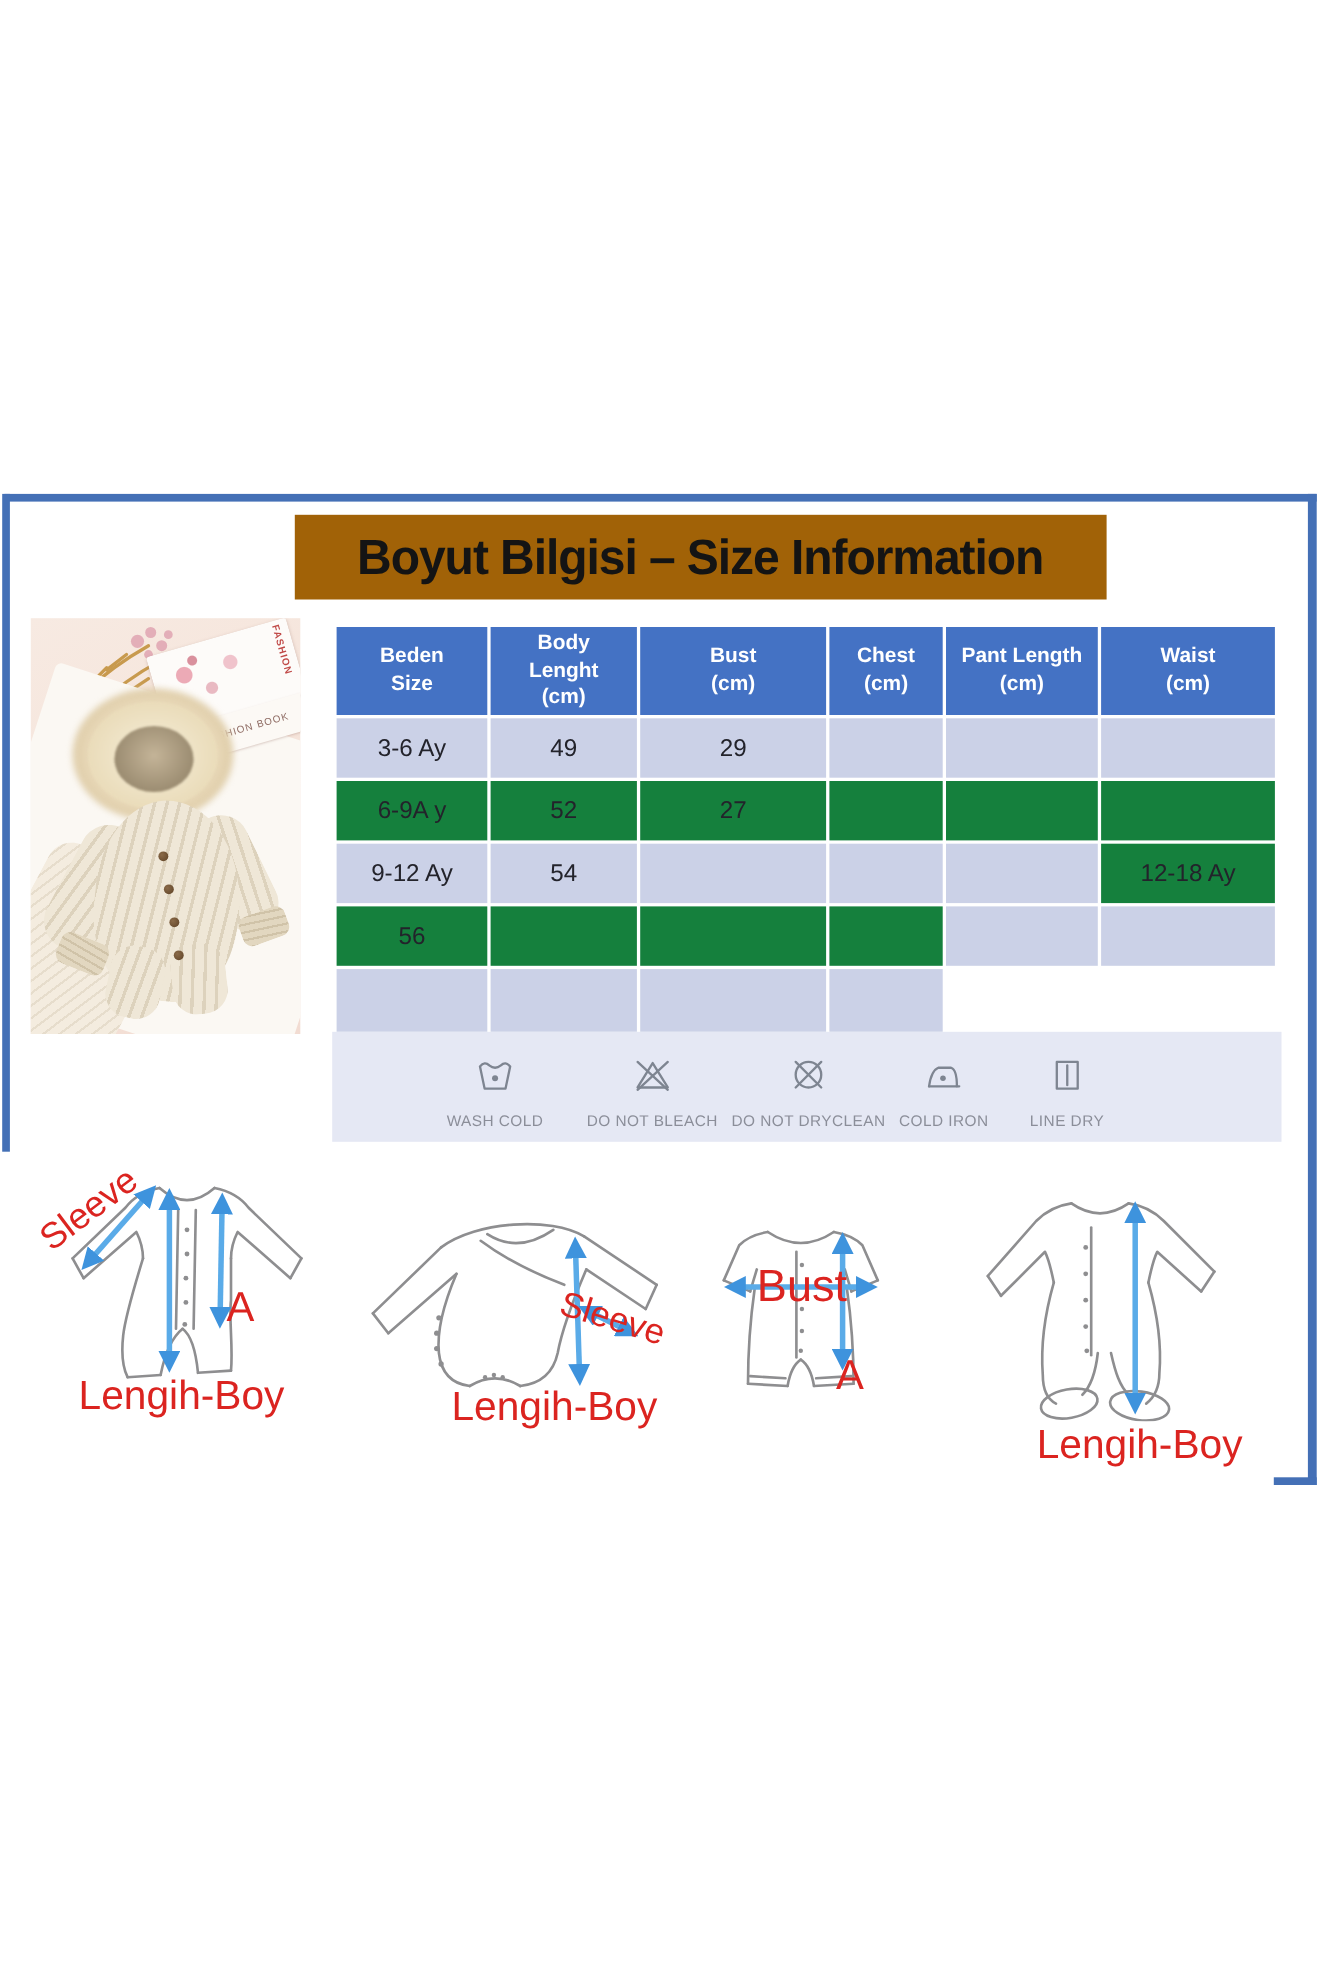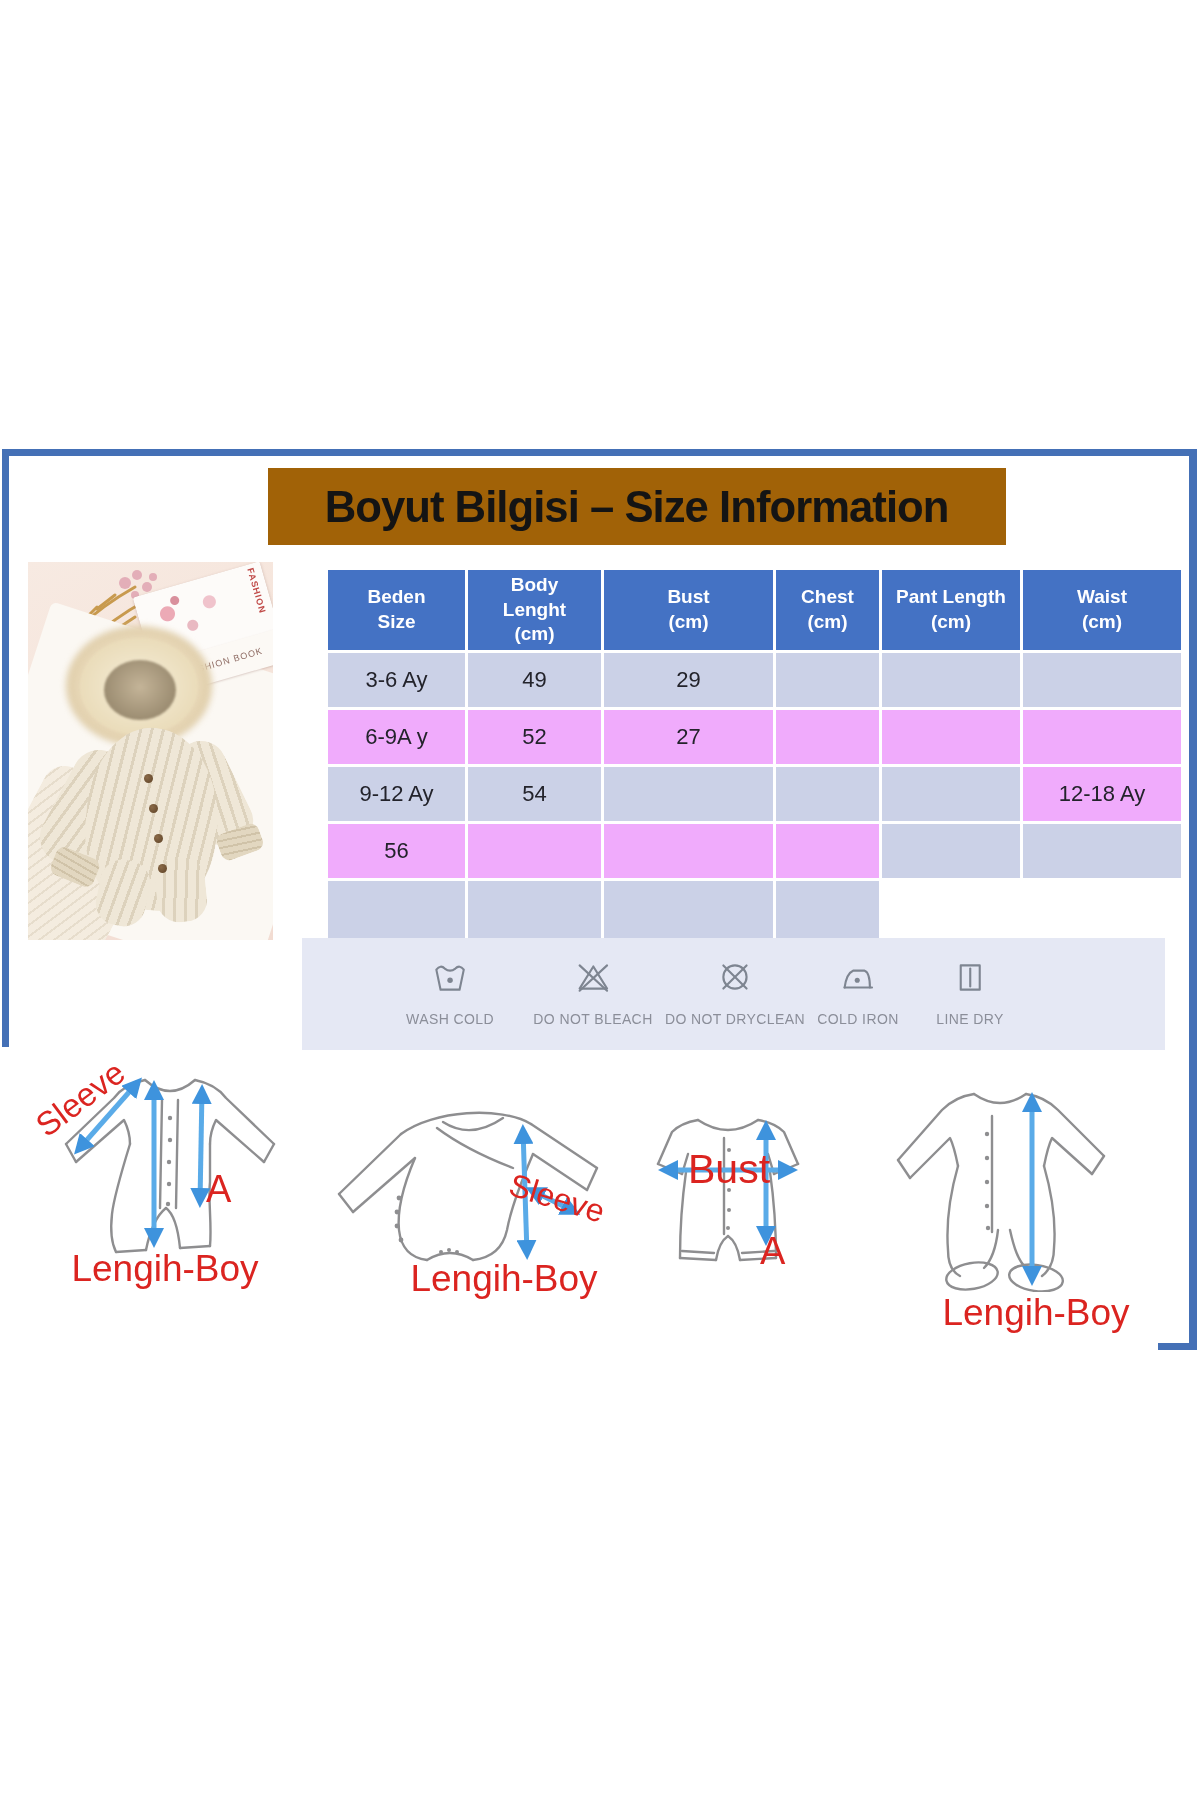--- a/index.html
+++ b/index.html
@@ -61,32 +61,32 @@
   .cuff-l{left:24px;top:290px;width:46px;height:30px;transform:rotate(22deg);}
   .cuff-r{left:190px;top:266px;width:44px;height:28px;transform:rotate(-20deg);}
   .r-leg-l{position:absolute;left:70px;top:298px;width:50px;height:66px;border-radius:22px;
         transform:rotate(12deg);}
   .r-leg-r{position:absolute;left:128px;top:296px;width:50px;height:64px;border-radius:22px;
         transform:rotate(-6deg);}
   .btn{position:absolute;width:9px;height:9px;border-radius:50%;
         background:radial-gradient(circle at 35% 35%,#8a6a48,#5e4226);}
 
   
-  .size-table{position:absolute;left:308px;top:570px;width:856px;display:grid;
+  .size-table{position:absolute;left:286px;top:570px;width:856px;display:grid;
         grid-template-columns:137px 133px 169px 103px 138px 158px;
         grid-template-rows:80px 54px 54px 54px 54px 57px;gap:3px;padding-left:20px;}
   .cell{display:flex;align-items:center;justify-content:center;text-align:center;}
   .th{background:#4472C4;color:#fff;font-weight:700;font-size:19px;line-height:1.3;
         white-space:pre-line;}
   .row-dark{background:#CBD1E7;}
-  .row-light{background:#f0abfc;}
+  .row-light{background:#15803d;}
   .td{font-size:22px;color:#23232b;}
 
   
-  .care-strip{position:absolute;left:302px;top:938px;width:863px;height:112px;background:#E5E8F4;}
+  .care-strip{position:absolute;left:302px;top:938px;width:863px;height:100px;background:#E5E8F4;}
   .care-item{position:absolute;top:20px;transform:translateX(-50%);display:flex;
         flex-direction:column;align-items:center;gap:15px;}
   .care-item svg{width:38px;height:38px;}
   .cicon{fill:none;stroke:#7e8591;stroke-width:2;stroke-linecap:round;stroke-linejoin:round;}
   .care-label{font-size:14px;color:#8b8e99;letter-spacing:.4px;white-space:nowrap;}
 
   
   .dsvg{position:absolute;}
   .sketch{fill:none;stroke:#8e8e90;stroke-width:2.4;stroke-linecap:round;stroke-linejoin:round;}
   .snapdot{fill:#8e8e90;stroke:none;}

